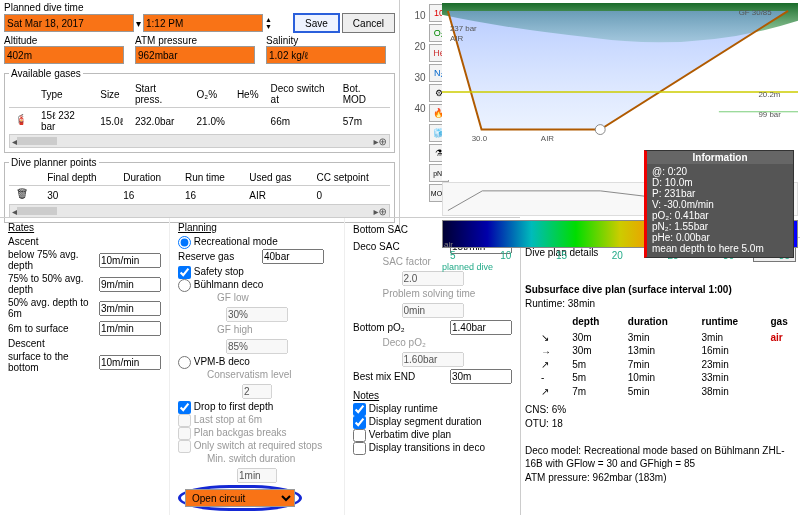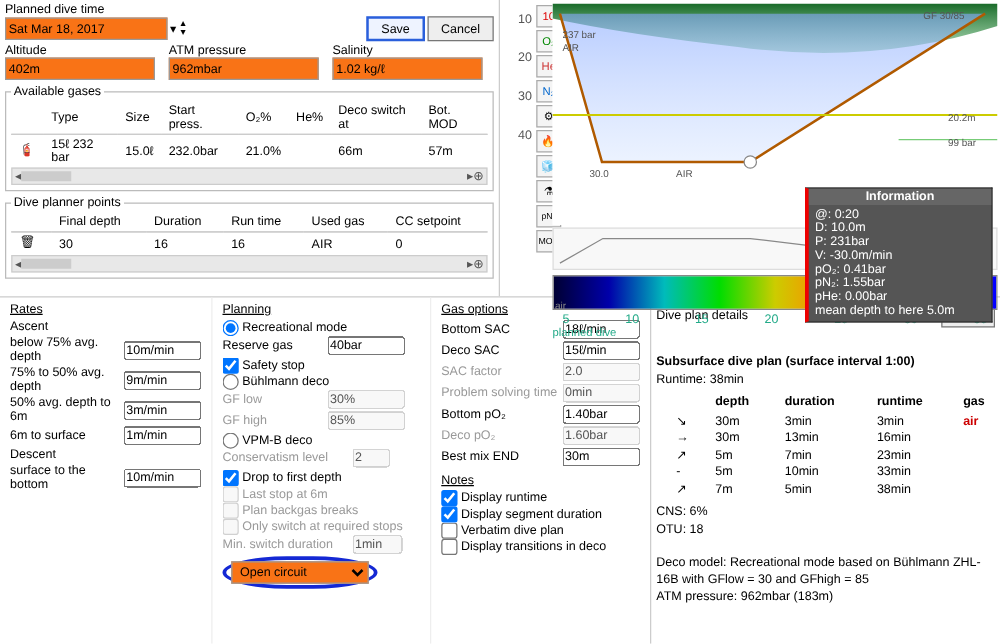--- a/index.html
+++ b/index.html
@@ -1,21 +1,21 @@
 <!DOCTYPE html>
 <html><head>
 <meta charset="utf-8">
 <style>
   * { box-sizing: border-box; margin: 0; padding: 0; font-family: "Segoe UI", Tahoma, sans-serif; font-size: 10px; }
   body { background: #fff; width: 800px; height: 515px; overflow: hidden; color: #000; }
   .root { display: flex; flex-direction: column; width: 800px; height: 515px; }
   .top-row { display: flex; height: 280px; }
   .top-left { width: 400px; border-right: 1px solid #ccc; padding: 2px 4px; }
   .top-right { width: 400px; position: relative; }
-  .bottom-row { display: flex; height: 287px; }
+  .bottom-row { display: flex; height: 287px; align-items: flex-end; }
   .bottom-left { width: 520px; display: flex; border-top: 1px solid #ccc; }
   .bottom-right { width: 280px; border-left: 1px solid #ccc; border-top: 1px solid #ccc; padding: 4px; }
   label.lbl { font-size: 10px; }
   .row { display: flex; align-items: center; margin-bottom: 2px; gap: 2px; }
   input[type=text], select { font-size: 10px; border: 1px solid #999; background: #f97316; height: 18px; padding: 0 2px; }
   button.btn { font-size: 10px; border: 1px solid #777; background: #eee; height: 20px; padding: 0 10px; }
   button.btn.primary { border: 2px solid #2a5fdb; background: #eef3ff; }
   fieldset { border: 1px solid #bbb; margin-top: 4px; padding: 2px 4px 4px 4px; }
   fieldset legend { font-size: 10px; padding: 0 2px; }
   table { border-collapse: collapse; width: 100%; }
@@ -26,21 +26,21 @@
   .scroll-h .thumb { width: 40px; height: 8px; background: #ccc; margin-right: auto; }
   .scroll-h .arr { cursor: pointer; }
   
   .col { padding: 4px 8px; border-right: 1px solid #eee; }
   .col h4 { font-size: 10px; font-weight: normal; text-decoration: underline; margin-bottom: 3px; }
   .sublabel { font-size: 10px; margin-bottom: 2px; }
   .spin-row { display: flex; align-items: center; margin-bottom: 2px; gap: 4px; }
   .spin-row .k { width: 100px; font-size: 10px; }
   .spin-row .v { width: 62px; }
   input[type=radio], input[type=checkbox] { vertical-align: middle; }
-  .disabled { color: #999; }
+  .disabled { color: #999; flex-direction: column; }
   .highlight { border: 3px solid #1428d4; border-radius: 50% / 60%; padding: 1px 4px; display: inline-block; }
   
   .chart { position: absolute; left: 42px; top: 2px; right: 2px; height: 178px; background: #fff; }
   .chart svg { width: 100%; height: 100%; }
   .palette { position: absolute; left: 2px; top: 2px; width: 38px; display: flex; flex-direction: column; gap: 2px; align-items: center; }
   .palette .pbtn { width: 20px; height: 18px; border: 1px solid #aaa; background: #f4f4f4; font-size: 9px; display:flex; align-items:center; justify-content:center; }
   .axis-num { font-size: 8px; fill: #555; }
   .tissue { position: absolute; left: 42px; top: 182px; right: 2px; height: 34px; background: #f8f8f8; border: 1px solid #ddd; }
   .heatband { position: absolute; left: 42px; top: 220px; right: 2px; height: 28px; background: linear-gradient(90deg,#003,#00a,#0bb,#0d0,#cc0,#f80,#f20,#80f,#00f); border:1px solid #888; }
   .xaxis { position: absolute; left: 42px; top: 250px; right: 2px; height: 28px; }
@@ -62,20 +62,21 @@
 <body>
 
 <div class="root">
   <div class="top-row">
 
     <div class="top-left">
       <label class="lbl">Planned dive time</label>
       <div class="row">
         <input type="text" style="width: 130px;" value="Sat Mar 18, 2017">
         <span>▾</span>
+        <input type="text" style="width: 120px;" value="1:12 PM">
         <span style="font-size:7px; line-height:7px;">▲<br>▼</span>
         <span style="flex:1"></span>
         <button class="btn primary">Save</button>
         <button class="btn">Cancel</button>
       </div>
       <div class="row">
         <div style="width:130px">
           <label class="lbl">Altitude</label><br>
           <input type="text" style="width: 120px;" value="402m">
         </div>
@@ -308,21 +309,20 @@
         <div class="spin-row disabled">
             <span class="k" style="width:100px">Min. switch duration</span>
             <input class="v" style="width: 40px;" disabled="" value="1min">
           </div>
         <span class="highlight">
           <select style="width:110px"><option>Open circuit</option></select>
         </span>
       </div>
 
       <div class="col" style="width:175px;border-right:none">
-        <h4>Gas options</h4>
         <div class="spin-row">
             <span class="k">Bottom SAC</span>
             <input class="v" value="18ℓ/min" style="">
           </div>
         <div class="spin-row">
             <span class="k">Deco SAC</span>
             <input class="v" value="15ℓ/min" style="">
           </div>
         <div class="spin-row disabled">
             <span class="k">SAC factor</span>

